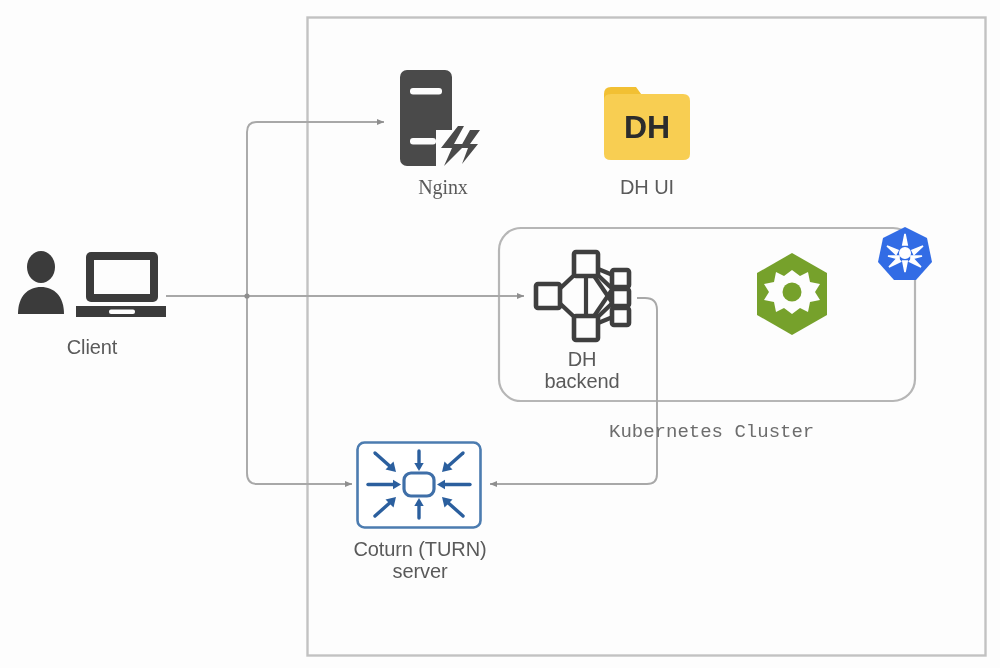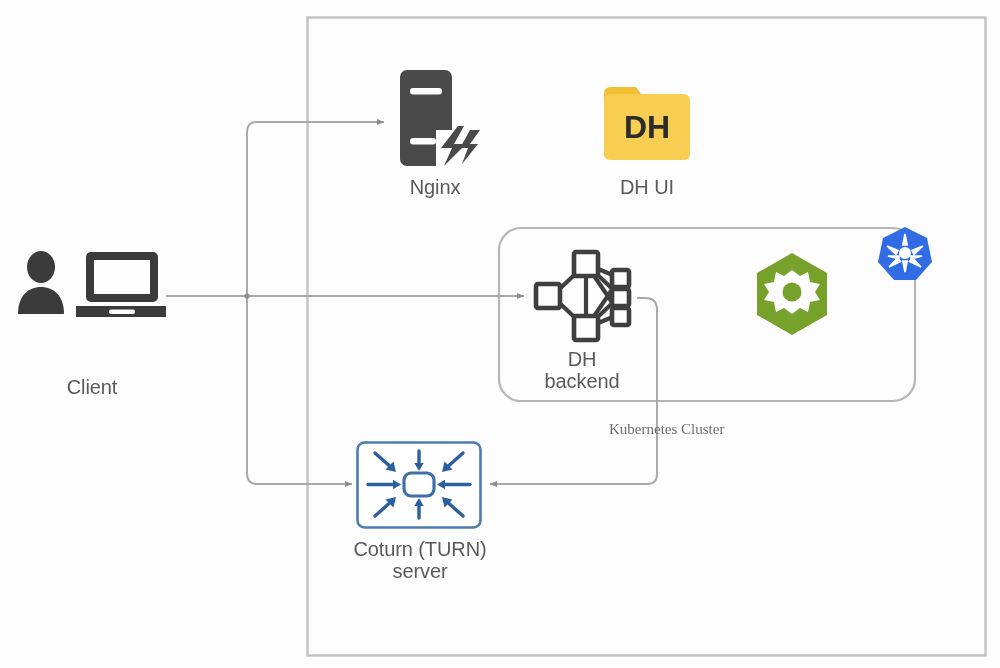--- a/index.html
+++ b/index.html
@@ -31,22 +31,22 @@
     color: #5a5a5a;
     font-size: 20px;
     line-height: 1.12;
     letter-spacing: -0.1px;
     white-space: pre-line;
     font-family: "Liberation Sans", sans-serif;
   }
   .cluster-label {
     position: absolute;
     color: #6d6d6d;
-    font-size: 15px;
-    font-family: Liberation Serif, serif;
+    font-size: 19px;
+    font-family: Liberation Mono, monospace;
     white-space: nowrap;
   }
   .icon-wrap { position: absolute; }
 </style>
 </head>
 <body>
 
 <div id="canvas">
 
   <svg id="outer-shapes" viewBox="0 0 1000 668">
@@ -83,34 +83,34 @@
       </g>
 
       <g fill="#3b3b3b">
         <rect x="72" y="2" width="72" height="50" rx="5" ry="5"></rect>
         <rect x="80" y="10" width="56" height="34" fill="#fdfdfd"></rect>
         <path d="M62,56 L154,56 L154,67 L62,67 Z" rx="3"></path>
         <rect x="95" y="59.5" width="26" height="4.5" rx="2" fill="#fdfdfd"></rect>
       </g>
     </svg>
   </div>
-  <div class="node-label" style="left:44px; top:336px; width:96px;margin-top:40px;">Client</div>
+  <div class="node-label" style="left:44px; top:336px; width:96px;">Client</div>
 
   <div class="icon-wrap" style="left:392px; top:68px;">
     <svg width="92" height="100" viewBox="0 0 92 100">
       <rect x="8" y="2" width="52" height="96" rx="7" ry="7" fill="#4a4a4a"></rect>
       <rect x="18" y="20" width="32" height="6.5" rx="3" fill="#fdfdfd"></rect>
       <rect x="18" y="70" width="26" height="6.5" rx="3" fill="#fdfdfd"></rect>
 
       <path d="M44,62 L86,62 L86,100 L44,100 Z" fill="#fdfdfd"></path>
       <path d="M66,58 L49,80 L60,80 L52,98 L74,76 L62,76 L72,58 Z" fill="#4a4a4a"></path>
       <path d="M78,62 L88,62 L78,76 L86,76 L70,96 L76,80 L68,80 Z" fill="#4a4a4a"></path>
     </svg>
   </div>
-  <div class="node-label" style="left:383px; top:176px; width:104px;">Nginx</div>
+  <div class="node-label" style="left:391px; top:176px; width:104px;font-family:Liberation Serif, serif;">Nginx</div>
 
   <div class="icon-wrap" style="left:600px; top:82px;">
     <svg width="94" height="82" viewBox="0 0 94 82">
       <path d="M4,12 Q4,5 11,5 L36,5 L44,16 L83,16 Q90,16 90,23 L90,24 L4,24 Z" fill="#f2c033"></path>
       <path d="M4,18 Q4,12 11,12 L83,12 Q90,12 90,19 L90,72 Q90,78 83,78 L11,78 Q4,78 4,72 Z" fill="#f8ce52"></path>
       <text x="47" y="56" text-anchor="middle" font-family="Liberation Sans, sans-serif" font-size="32" font-weight="bold" fill="#2c2c2c">DH</text>
     </svg>
   </div>
   <div class="node-label" style="left:592px; top:176px; width:110px;">DH UI</div>
 

